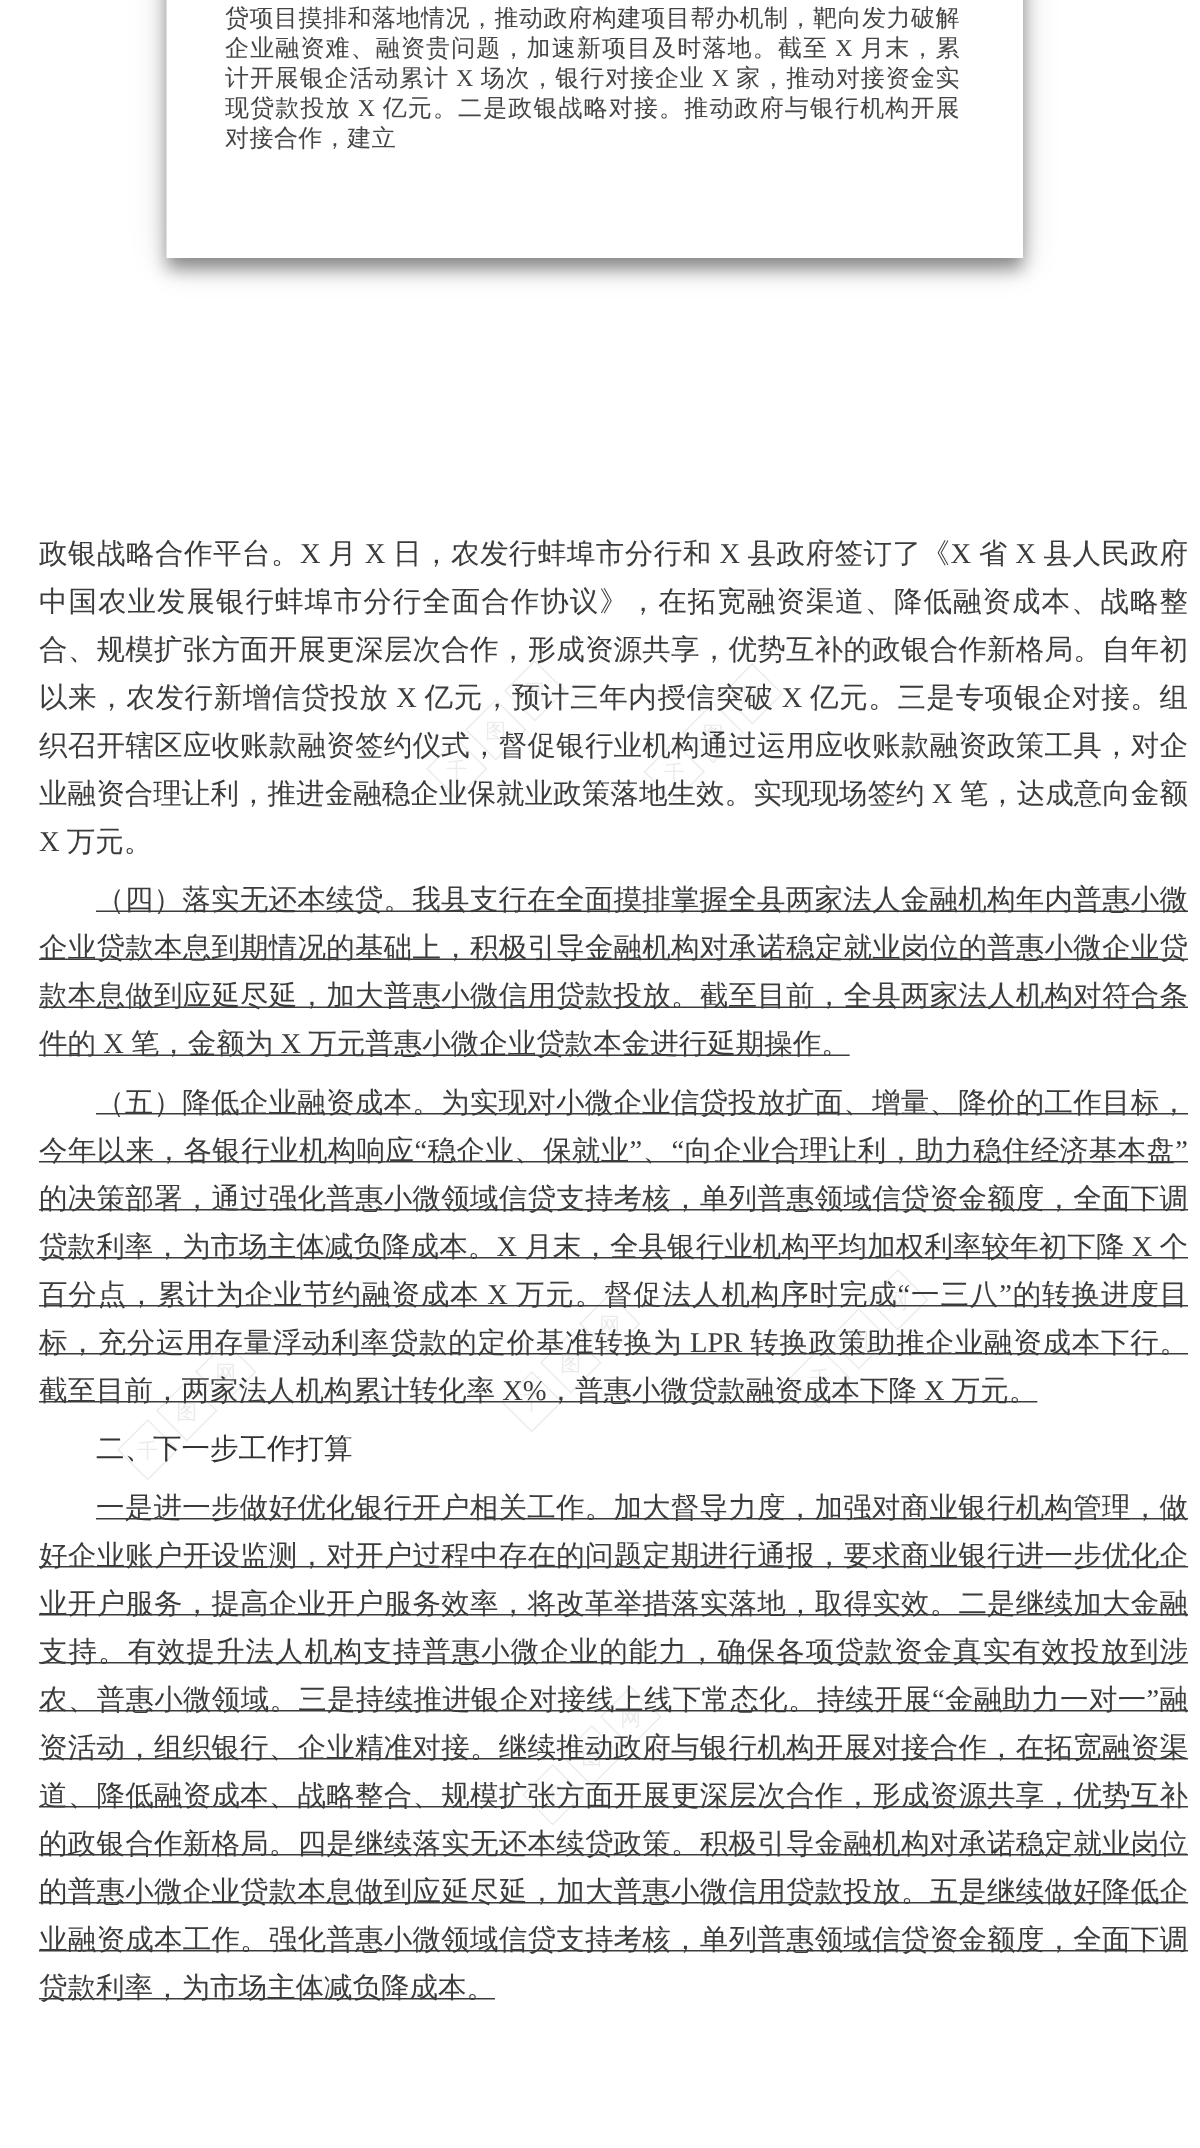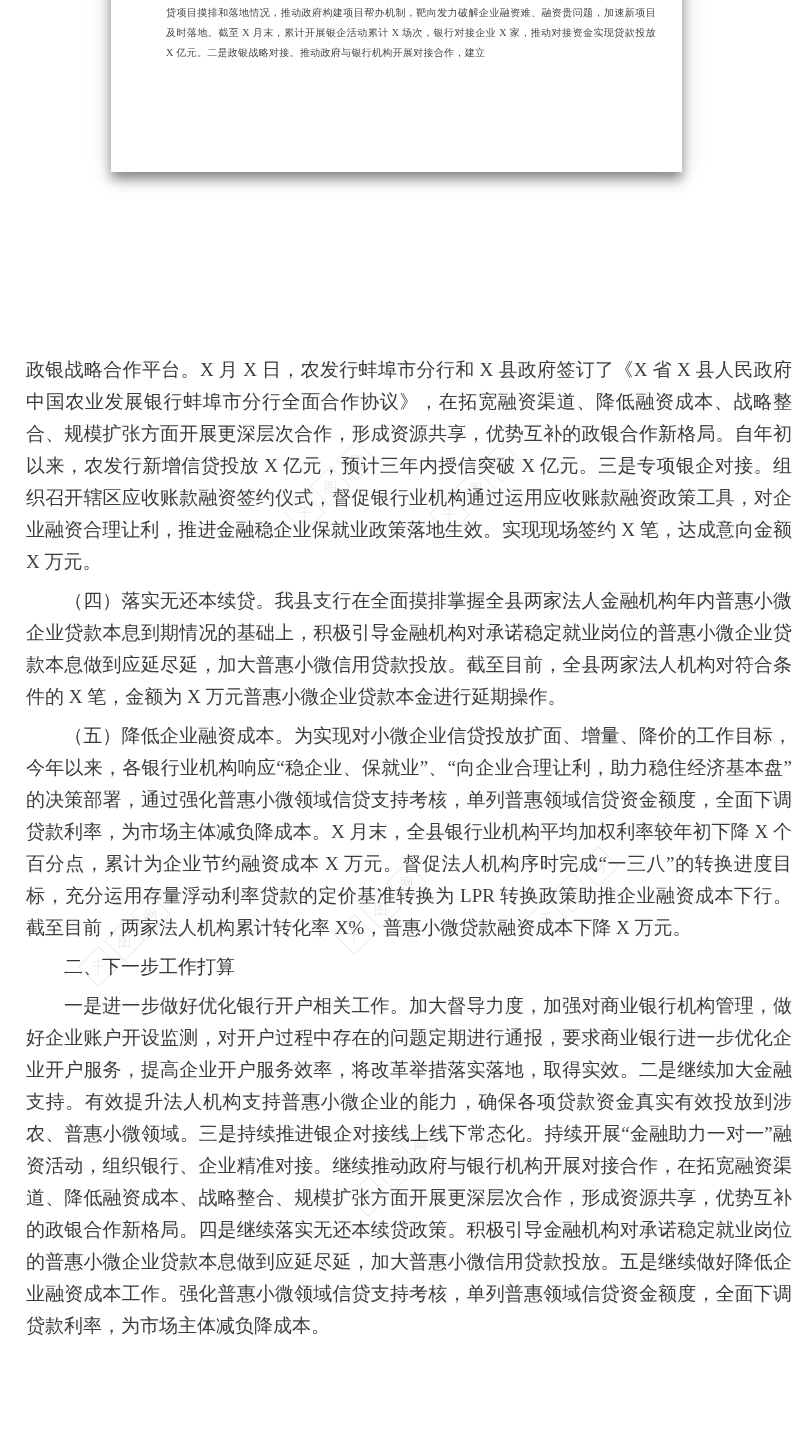--- a/index.html
+++ b/index.html
@@ -57,25 +57,25 @@
     left: 111px;
     top: -342px;
     width: 571px;
     height: 514px;
     background: #ffffff;
     box-shadow: 0 7px 11px rgba(0, 0, 0, 0.42), 0 3px 26px rgba(0, 0, 0, 0.14);
     z-index: 2;
   }
   .preview-text {
     position: absolute;
-    left: 55px;
+    left: 39px;
     top: 345px;
     width: 490px;
     margin: 0;
-    font-size: 10px;
+    font-size: 16px;
     line-height: 20px;
     text-align: justify;
     color: #454545;
     letter-spacing: 0.3px;
   }
 
   
   .doc-body {
     position: absolute;
     left: 26px;
@@ -84,20 +84,21 @@
     z-index: 1;
     font-size: 19px;
     line-height: 32px;
     text-align: justify;
   }
   .doc-body p {
     margin: 0 0 7px 0;
   }
   .doc-body p.indent {
     text-indent: 2em;
+    text-decoration: underline;
   }
   .doc-body h2.heading {
     margin: 0 0 7px 0;
     font-size: 19px;
     line-height: 32px;
     font-weight: normal;
     text-indent: 2em;
     color: #333333;
   }
 </style>

